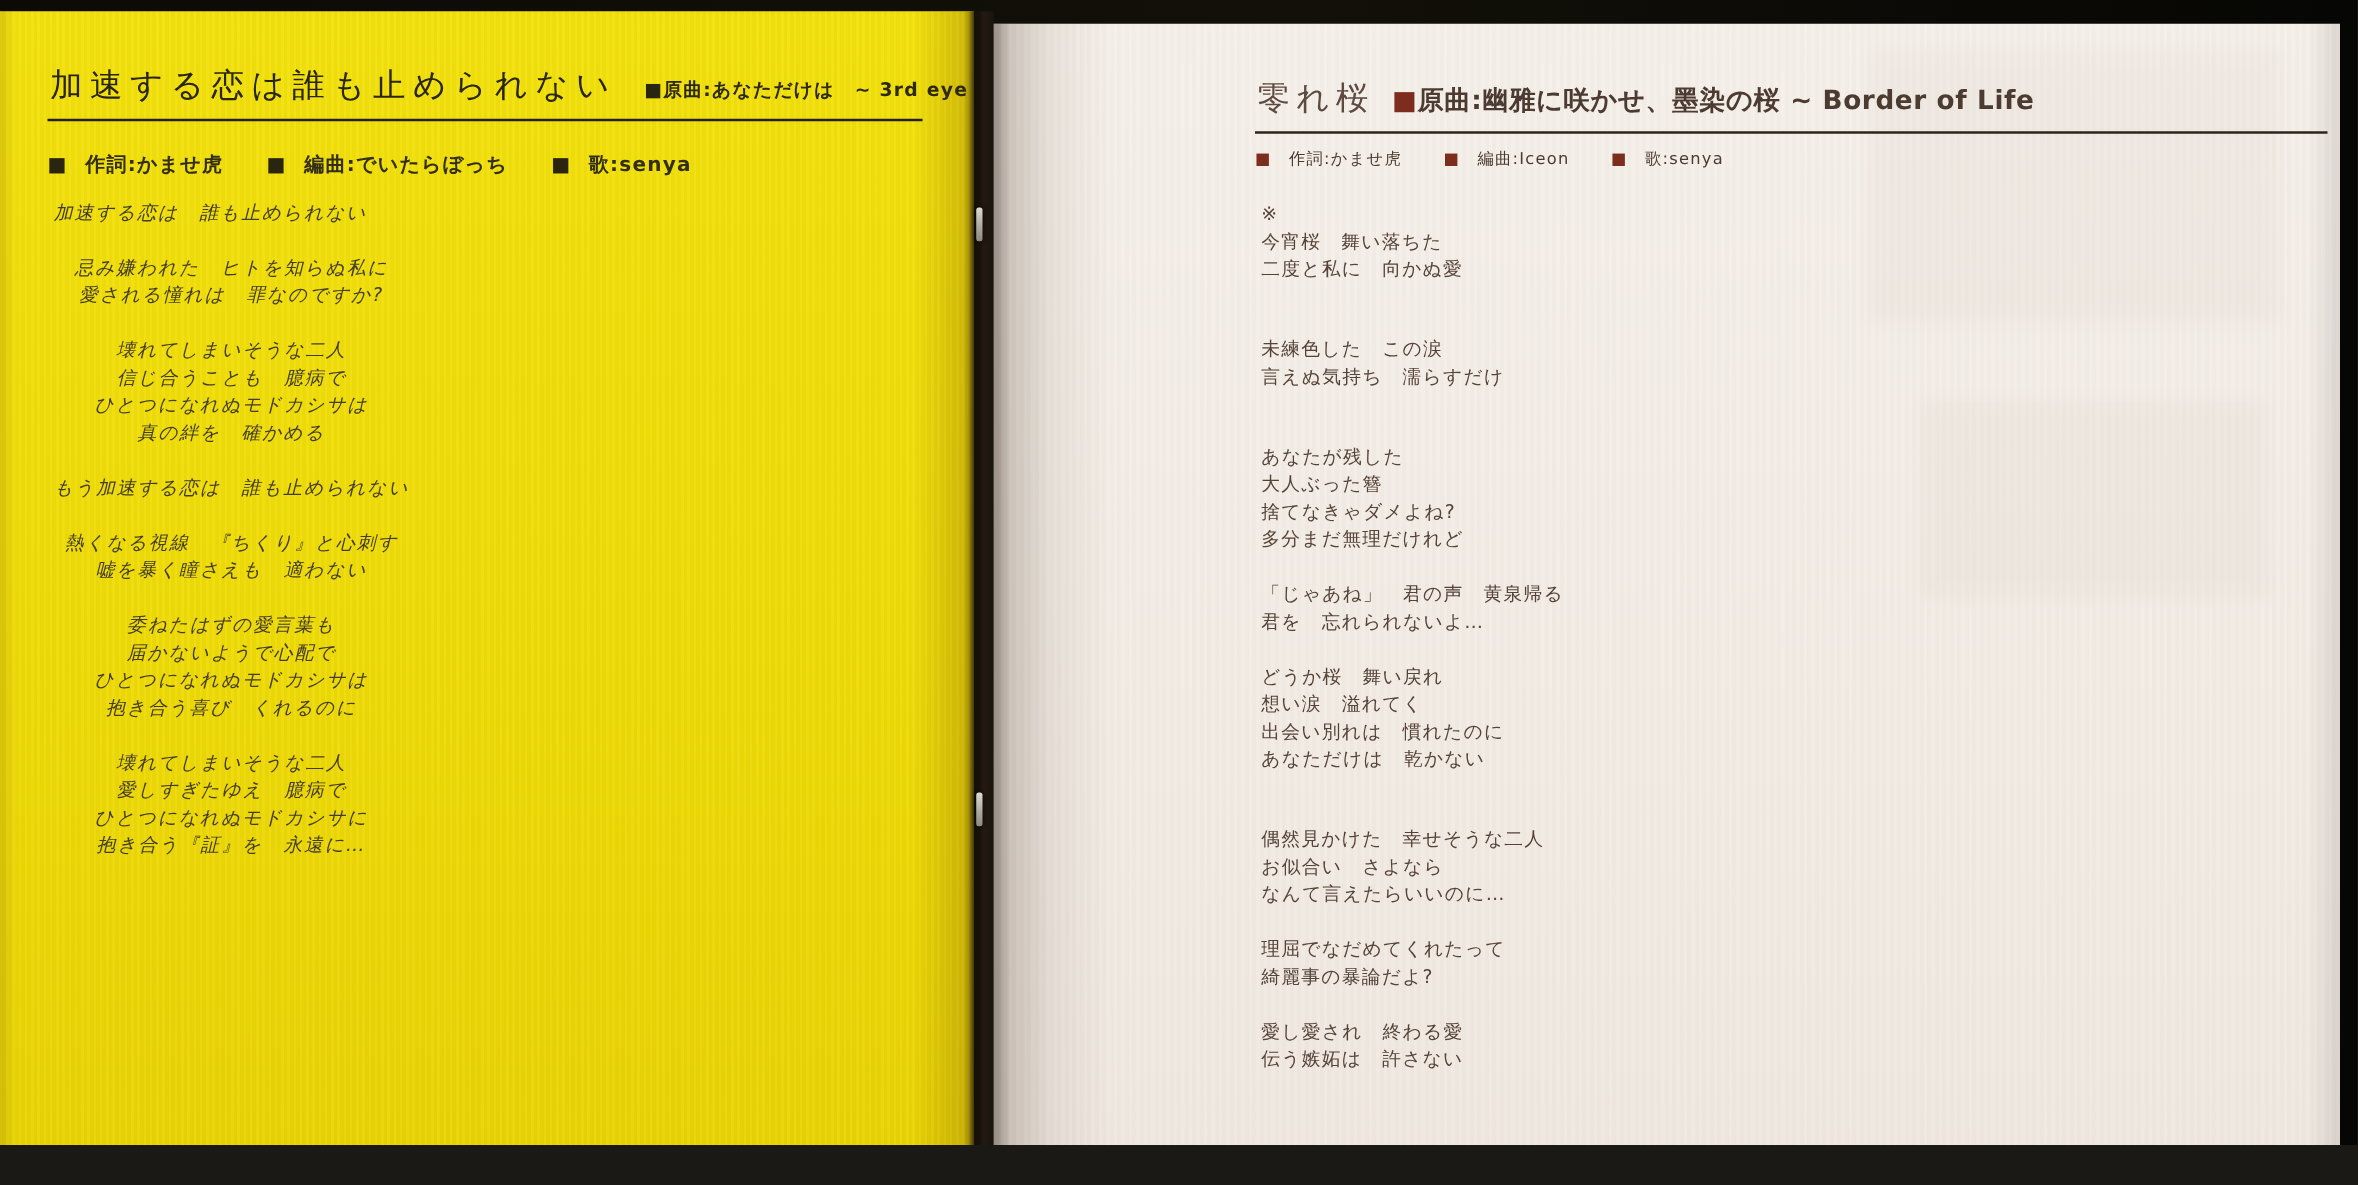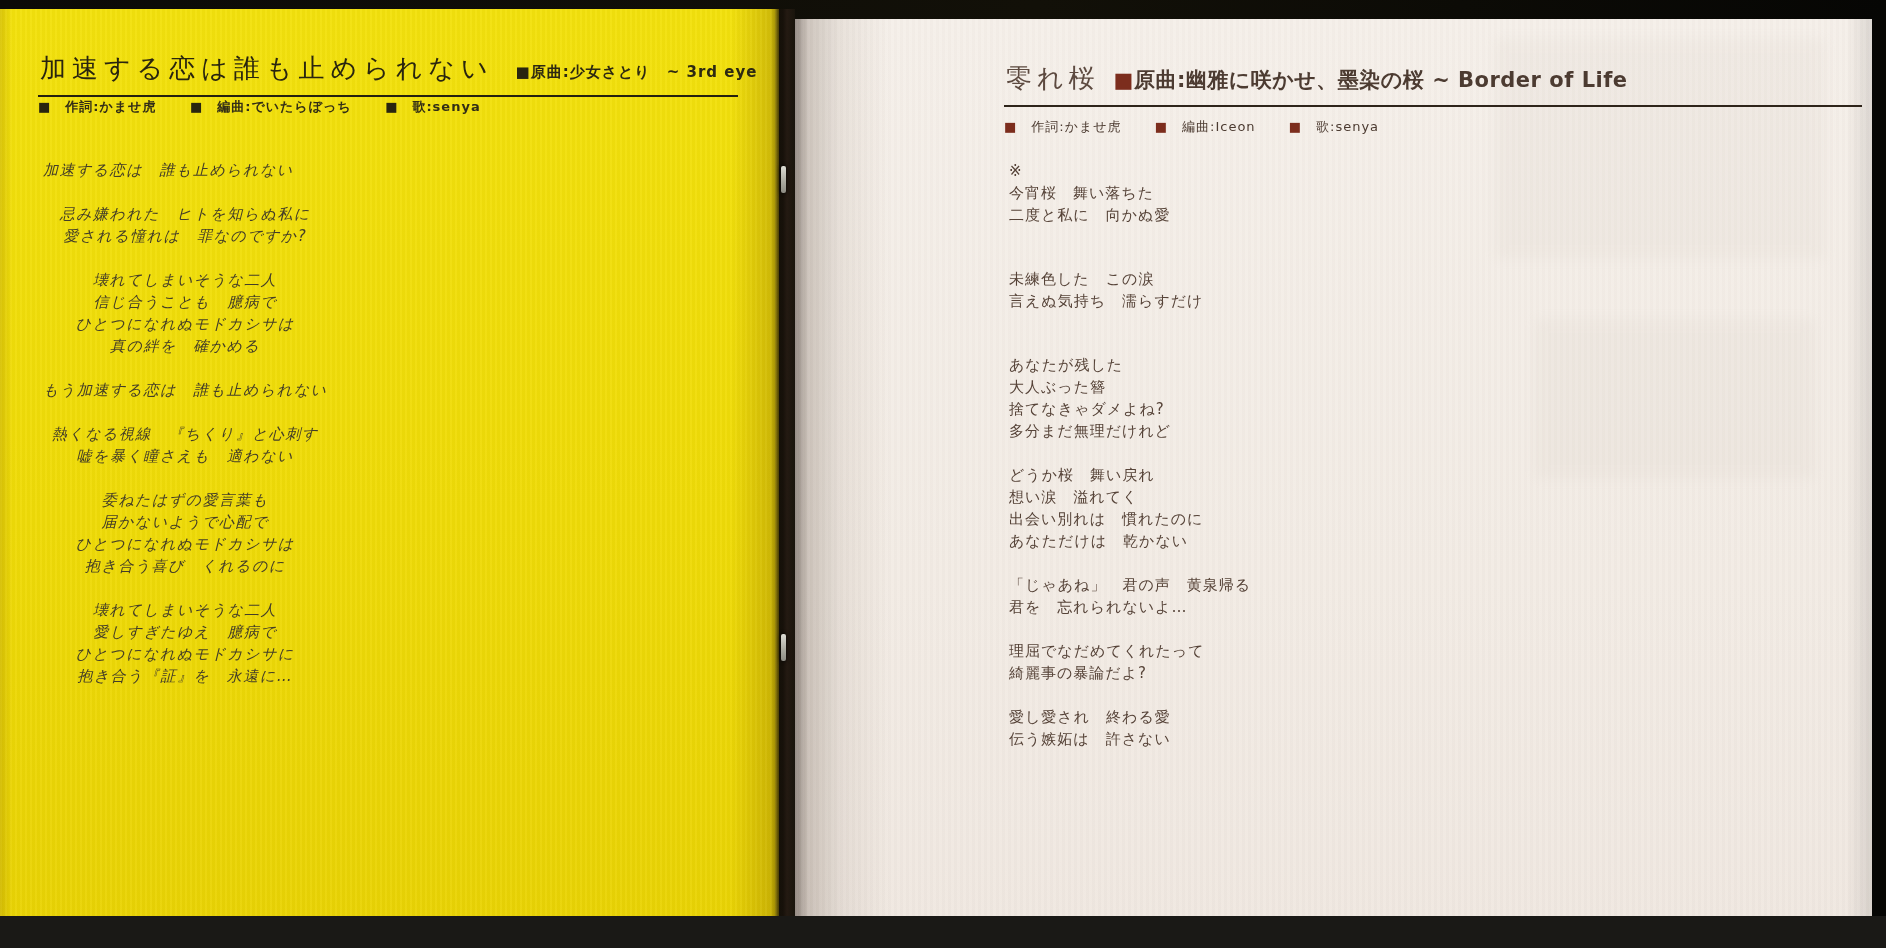--- a/index.html
+++ b/index.html
@@ -14,21 +14,21 @@
     background-image:
       repeating-linear-gradient(90deg, rgba(255,255,255,.035) 0 2px, rgba(0,0,0,.02) 2px 5px),
       linear-gradient(90deg, rgba(130,100,0,.22) 0, rgba(0,0,0,0) 12px),
       linear-gradient(270deg, rgba(70,52,0,.58) 0, rgba(140,110,0,.30) 9px, rgba(0,0,0,0) 48px),
       linear-gradient(180deg,#f3e10d 0%, #efdb08 55%, #e9d305 100%);
   }
   .lp-header { position:absolute; left:40px; top:42px; display:flex; align-items:baseline; white-space:nowrap; }
   .lp-title { font-size:26px; letter-spacing:6px; color:#29250f; font-weight:400; }
   .lp-origin { margin-left:22px; font-size:15px; font-weight:bold; letter-spacing:1px; color:#2d2912; }
   .lp-rule { position:absolute; left:38px; top:86px; width:700px; height:2px; background:#241f0e; }
-  .lp-credits { position:absolute; left:38px; top:89px; font-size:13px; font-weight:bold; letter-spacing:1px; color:#332e16; }
+  .lp-credits { position:absolute; left:38px; top:113px; font-size:16px; font-weight:bold; letter-spacing:1px; color:#332e16; }
   .lp-credits span { margin-right:14px; }
   .lp-lyrics { position:absolute; left:43px; top:150px; font-size:15px; line-height:22px; letter-spacing:1.5px; color:#433d28;font-style:italic; }
   .lp-lyrics p { margin:0; white-space:pre-line; }
   .lp-lyrics p + p { margin-top:22px;text-align:center; }
 
   
   .gutter {
     position:absolute; left:775px; top:9px; width:20px; height:928px;
     background:linear-gradient(90deg, rgba(40,30,5,.1), #17110a 40%, #241a12 60%, rgba(60,45,30,.2));
   }
@@ -67,21 +67,21 @@
   .g-xl{ margin-top:54px !important; }
 </style>
 </head>
 <body>
 
 <div class="scan">
 
   <div class="page-left">
     <div class="lp-header">
       <span class="lp-title">加速する恋は誰も止められない</span>
-      <span class="lp-origin"><span class="marker-dark">■</span><span>原曲:少女さとり　~ 3rd eye</span></span>
+      <span class="lp-origin"><span class="marker-dark">■</span><span>原曲:あなただけは　~ 3rd eye</span></span>
     </div>
     <div class="lp-rule"></div>
     <div class="lp-credits">
       <span><span class="marker-dark">■</span><span>作詞:かませ虎</span></span>
       <span><span class="marker-dark">■</span><span>編曲:でいたらぼっち</span></span>
       <span><span class="marker-dark">■</span><span>歌:senya</span></span>
     </div>
     <div class="lp-lyrics">
       <p>加速する恋は　誰も止められない</p>
       <p>忌み嫌われた　ヒトを知らぬ私に
@@ -124,26 +124,29 @@
     <div class="rp-col rp-col1">
       <p>※
 今宵桜　舞い落ちた
 二度と私に　向かぬ愛</p>
       <p class="g-lg">未練色した　この涙
 言えぬ気持ち　濡らすだけ</p>
       <p class="g-lg">あなたが残した
 大人ぶった簪
 捨てなきゃダメよね?
 多分まだ無理だけれど</p>
+      <p class="g">「じゃあね」　君の声　黄泉帰る
+君を　忘れられないよ…</p>
       <p class="g">どうか桜　舞い戻れ
 想い涙　溢れてく
 出会い別れは　慣れたのに
 あなただけは　乾かない</p>
-      <p class="g">「じゃあね」　君の声　黄泉帰る
-君を　忘れられないよ…</p>
+      <p class="g-lg">偶然見かけた　幸せそうな二人
+お似合い　さよなら
+なんて言えたらいいのに…</p>
       <p class="g">理屈でなだめてくれたって
 綺麗事の暴論だよ?</p>
       <p class="g">愛し愛され　終わる愛
 伝う嫉妬は　許さない</p>
     </div>
   </div>
 
 </div>
 
 </body></html>

